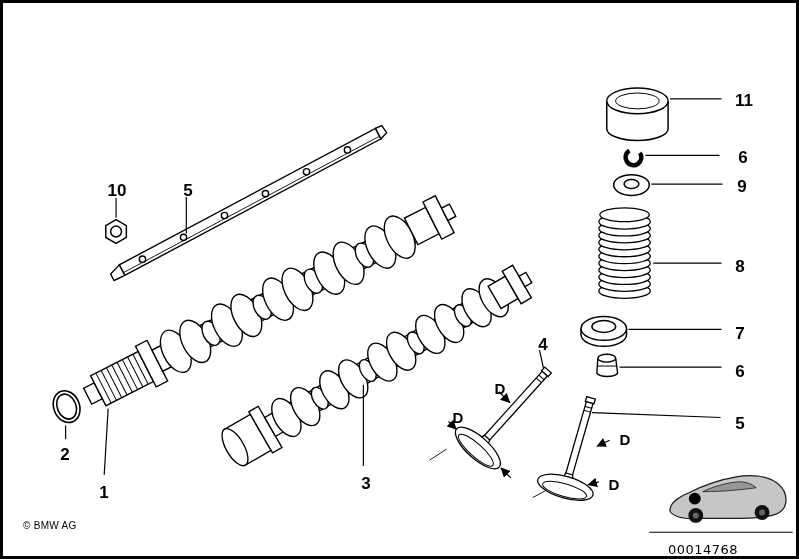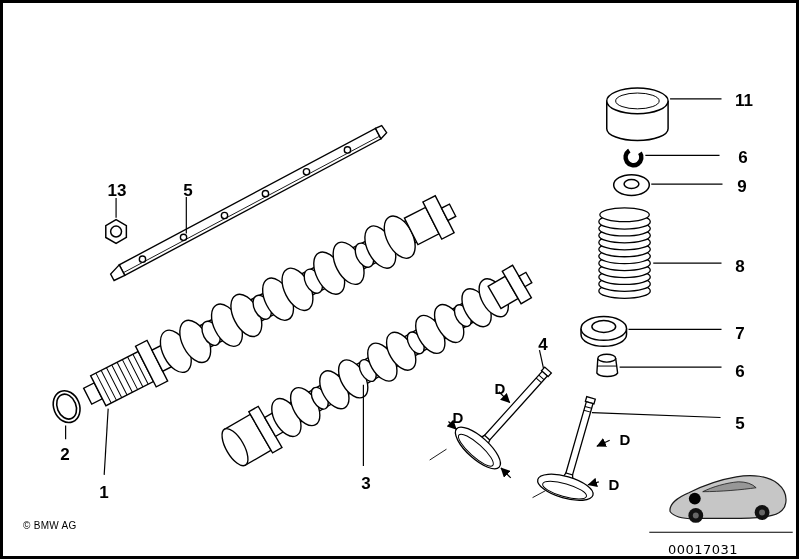--- a/index.html
+++ b/index.html
@@ -220,23 +220,23 @@
   <div class="part-label" style="left:363px;top:480px">3</div>
   <div class="part-label" style="left:540px;top:341px">4</div>
   <div class="part-label" style="left:737px;top:420px">5</div>
   <div class="part-label" style="left:737px;top:368px">6</div>
   <div class="part-label" style="left:737px;top:330px">7</div>
   <div class="part-label" style="left:737px;top:263px">8</div>
   <div class="part-label" style="left:739px;top:183px">9</div>
   <div class="part-label" style="left:740px;top:154px">6</div>
   <div class="part-label" style="left:741px;top:97px">11</div>
   <div class="part-label" style="left:185px;top:187px">5</div>
-  <div class="part-label" style="left:114px;top:187px">13</div>
+  <div class="part-label" style="left:114px;top:187px">10</div>
 
   <div class="dim-label" style="left:455px;top:414px">D</div>
   <div class="dim-label" style="left:497px;top:385px">D</div>
   <div class="dim-label" style="left:622px;top:436px">D</div>
   <div class="dim-label" style="left:611px;top:481px">D</div>
 
   <div class="copyright">© BMW AG</div>
-  <div class="image-number">00017031</div>
+  <div class="image-number">00014768</div>
 
 </div>
 
 </body></html>

